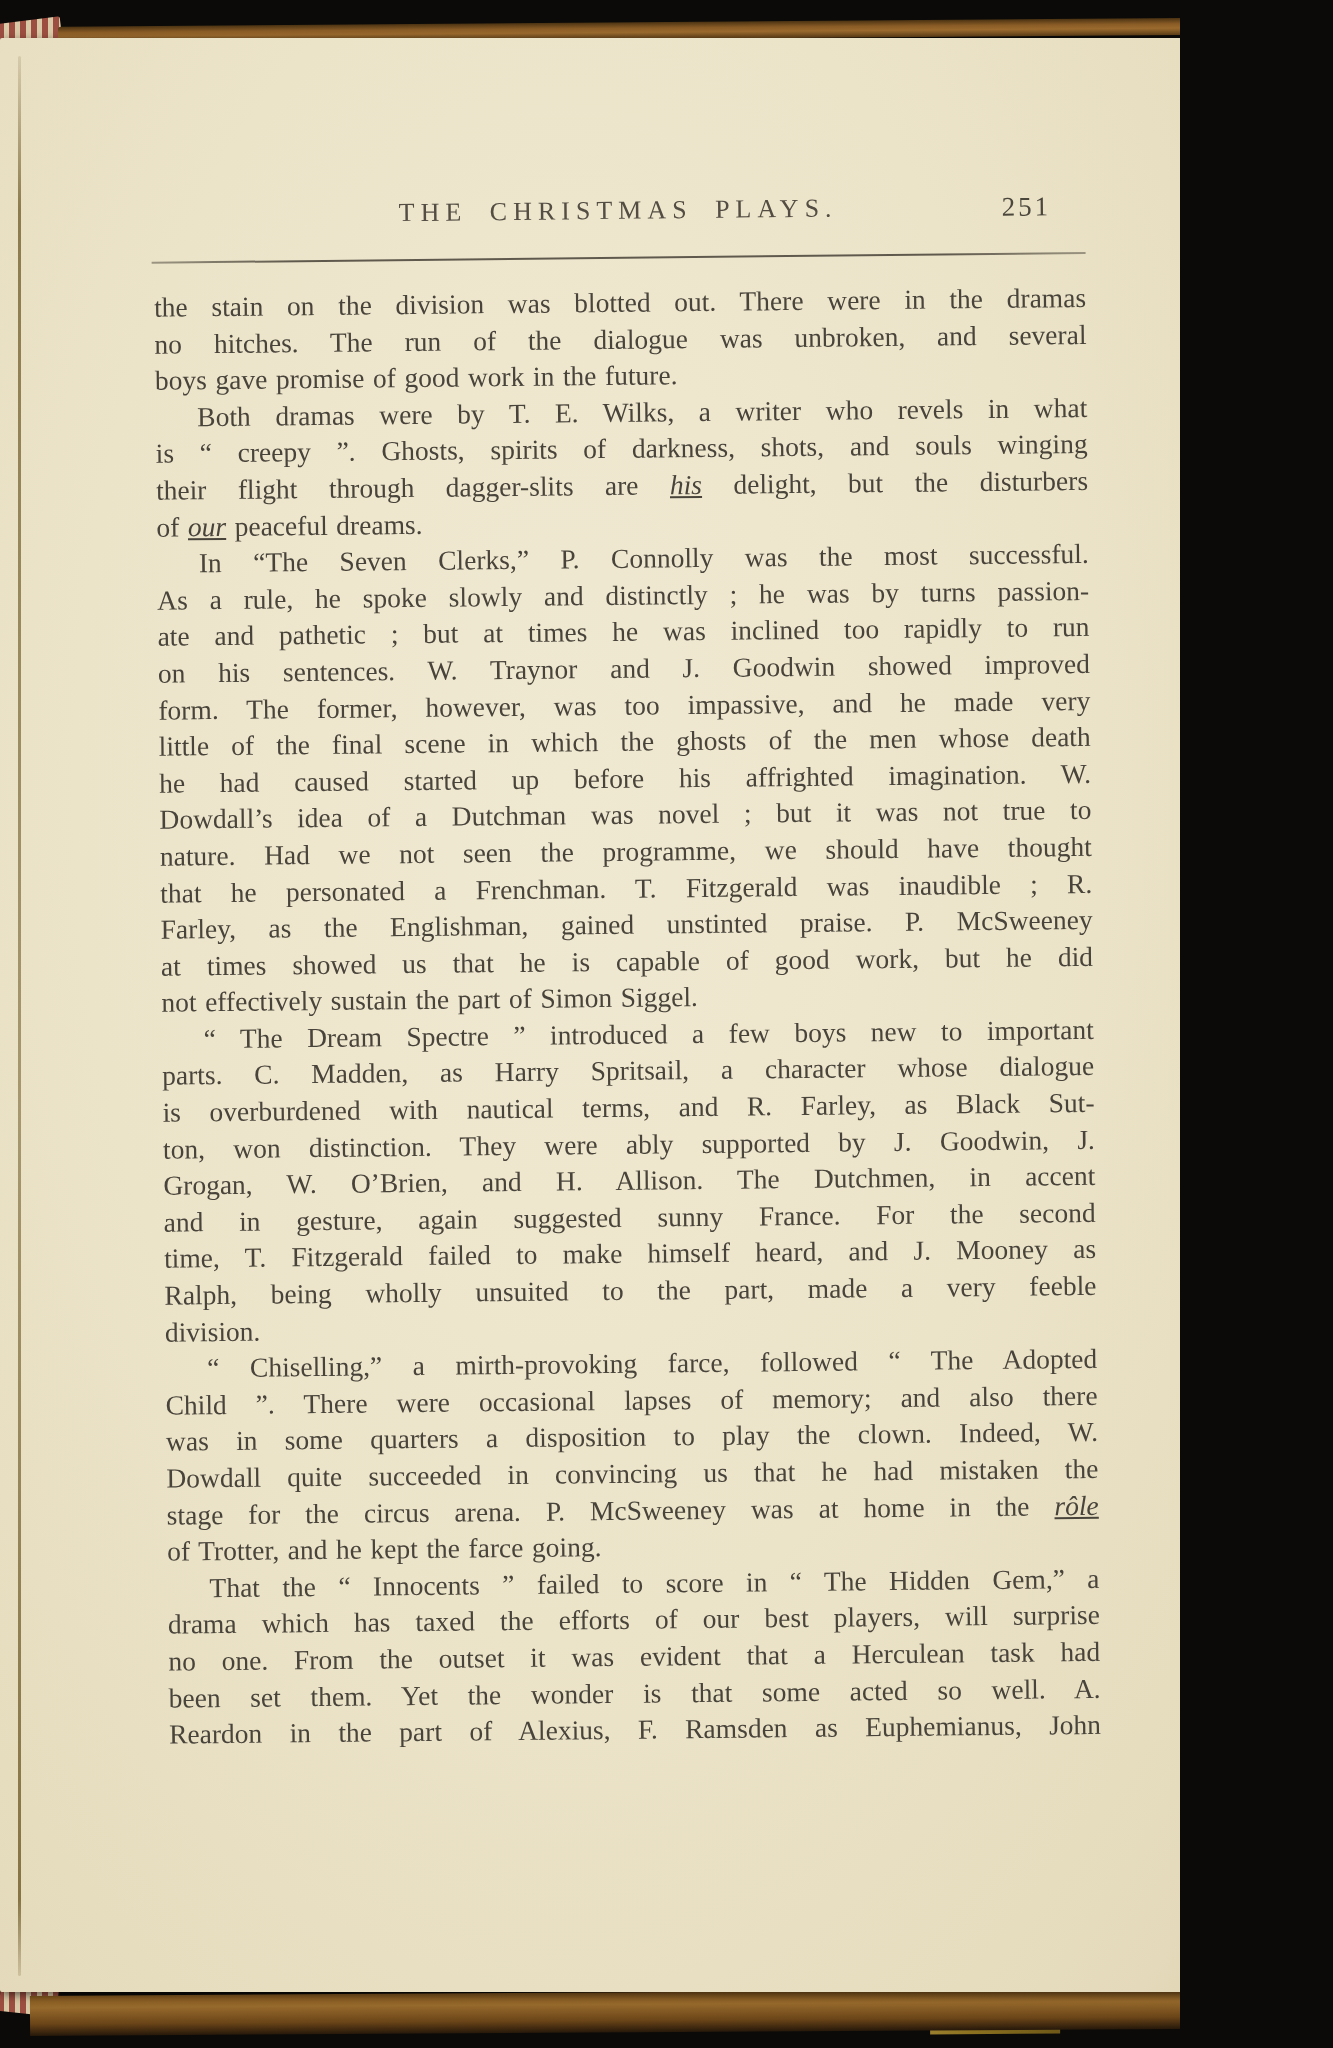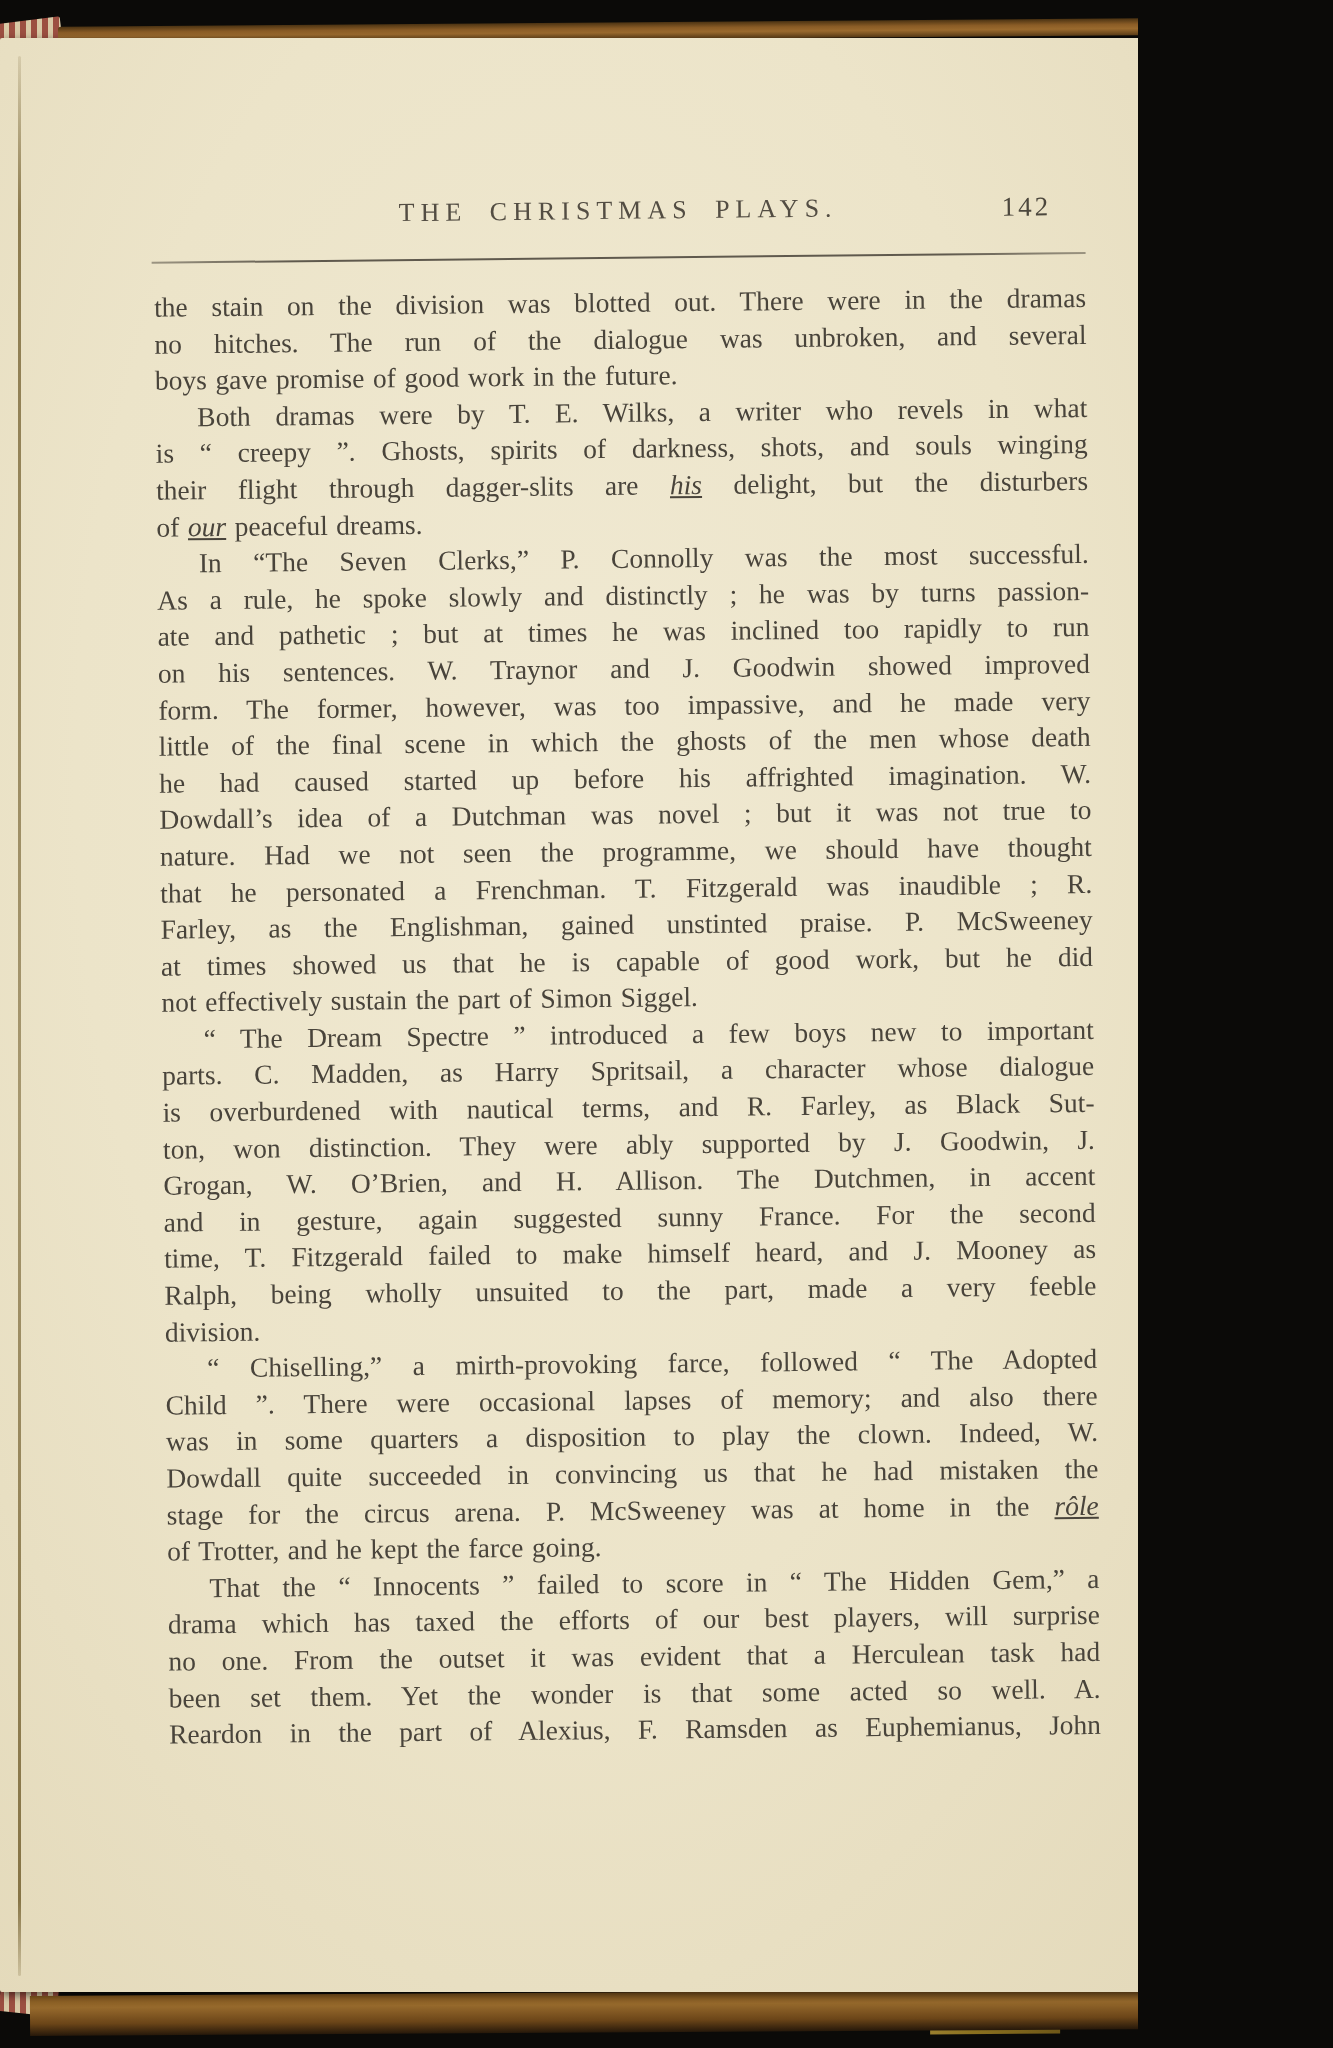--- a/index.html
+++ b/index.html
@@ -2,20 +2,21 @@
 <html><head>
 <meta charset="utf-8">
 <style>
   html, body { margin: 0; padding: 0; background: #0b0a08; }
   #stage {
     position: relative;
     width: 1138px; height: 2048px;
     overflow: hidden;
     background: #0b0a08;
     font-family: "Liberation Serif", "DejaVu Serif", serif;
+    padding-left: 42px;
   }
 
   
   .cover-top-edge {
     position: absolute; left: 58px; top: 22px; width: 1200px; height: 17px;
     background: linear-gradient(180deg, #4a3212 0%, #8a5c26 35%, #9a6a2e 60%, #5e3f18 100%);
     transform: rotate(-0.45deg);
     border-radius: 3px;
   }
   .cover-bottom-edge {
@@ -125,21 +126,21 @@
   <div class="cover-bottom-gold"></div>
   <div class="cover-bottom-edge"></div>
 
   <div class="page">
     <div class="gutter-crease"></div>
 
     <div class="page-inner">
 
       <div class="running-head">
         <div class="head-title">THE CHRISTMAS PLAYS.</div>
-        <div class="head-pageno">142</div>
+        <div class="head-pageno">251</div>
       </div>
 
       <div class="head-rule"></div>
 
       <div class="text-body">
           <div class="para">
             <div class="line"><span>the stain on the division was blotted out.  There were in the dramas</span></div>
             <div class="line"><span>no hitches.  The run of the dialogue was unbroken, and several</span></div>
             <div class="line short"><span>boys gave promise of good work in the future.</span></div>
           </div>

